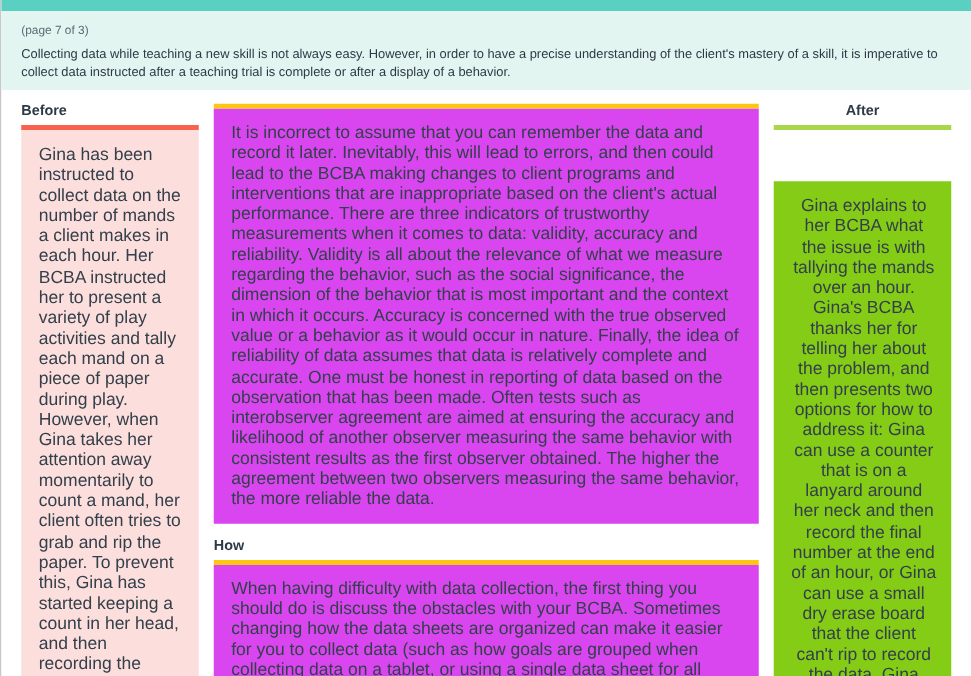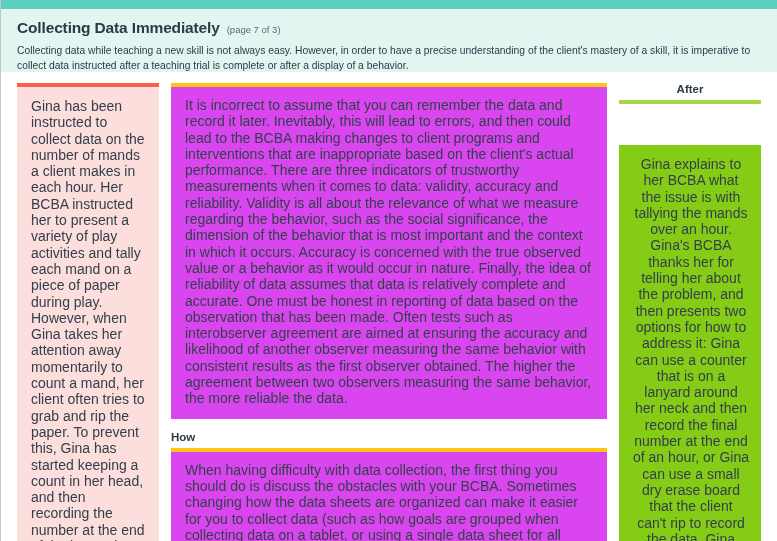--- a/index.html
+++ b/index.html
@@ -103,29 +103,29 @@
 
   .col-mid .panel.cream { padding: 10px 14px 12px 14px; }
 </style>
 </head>
 <body>
 
 <div class="top-strip"></div>
 
 <div class="header">
   <div class="title-row">
-    <span class="title">Collecting Data Immediately</span>
     <span class="page-indicator">(page 7 of 3)</span>
   </div>
   <div class="intro">Collecting data while teaching a new skill is not always easy. However, in order to have a precise understanding of the client's mastery of a skill, it is imperative to collect data instructed after a teaching trial is complete or after a display of a behavior.</div>
 </div>
 
 <div class="columns">
 
   <div class="col-before">
+    <div class="sec-label">Before</div>
     <div class="accent red"></div>
     <div class="panel pink">
       <p>Gina has been instructed to collect data on the number of mands a client makes in each hour. Her BCBA instructed her to present a variety of play activities and tally each mand on a piece of paper during play. However, when Gina takes her attention away momentarily to count a mand, her client often tries to grab and rip the paper. To prevent this, Gina has started keeping a count in her head, and then recording the number at the end of the hour. She knows she loses count sometimes, so she just adds a couple of extra tallies to her final total.</p>
     </div>
   </div>
 
   <div class="col-mid">
     <div class="accent yellow"></div>
     <div class="panel cream">
       <p>It is incorrect to assume that you can remember the data and record it later. Inevitably, this will lead to errors, and then could lead to the BCBA making changes to client programs and interventions that are inappropriate based on the client's actual performance. There are three indicators of trustworthy measurements when it comes to data: validity, accuracy and reliability. Validity is all about the relevance of what we measure regarding the behavior, such as the social significance, the dimension of the behavior that is most important and the context in which it occurs. Accuracy is concerned with the true observed value or a behavior as it would occur in nature. Finally, the idea of reliability of data assumes that data is relatively complete and accurate. One must be honest in reporting of data based on the observation that has been made. Often tests such as interobserver agreement are aimed at ensuring the accuracy and likelihood of another observer measuring the same behavior with consistent results as the first observer obtained. The higher the agreement between two observers measuring the same behavior, the more reliable the data.</p>

